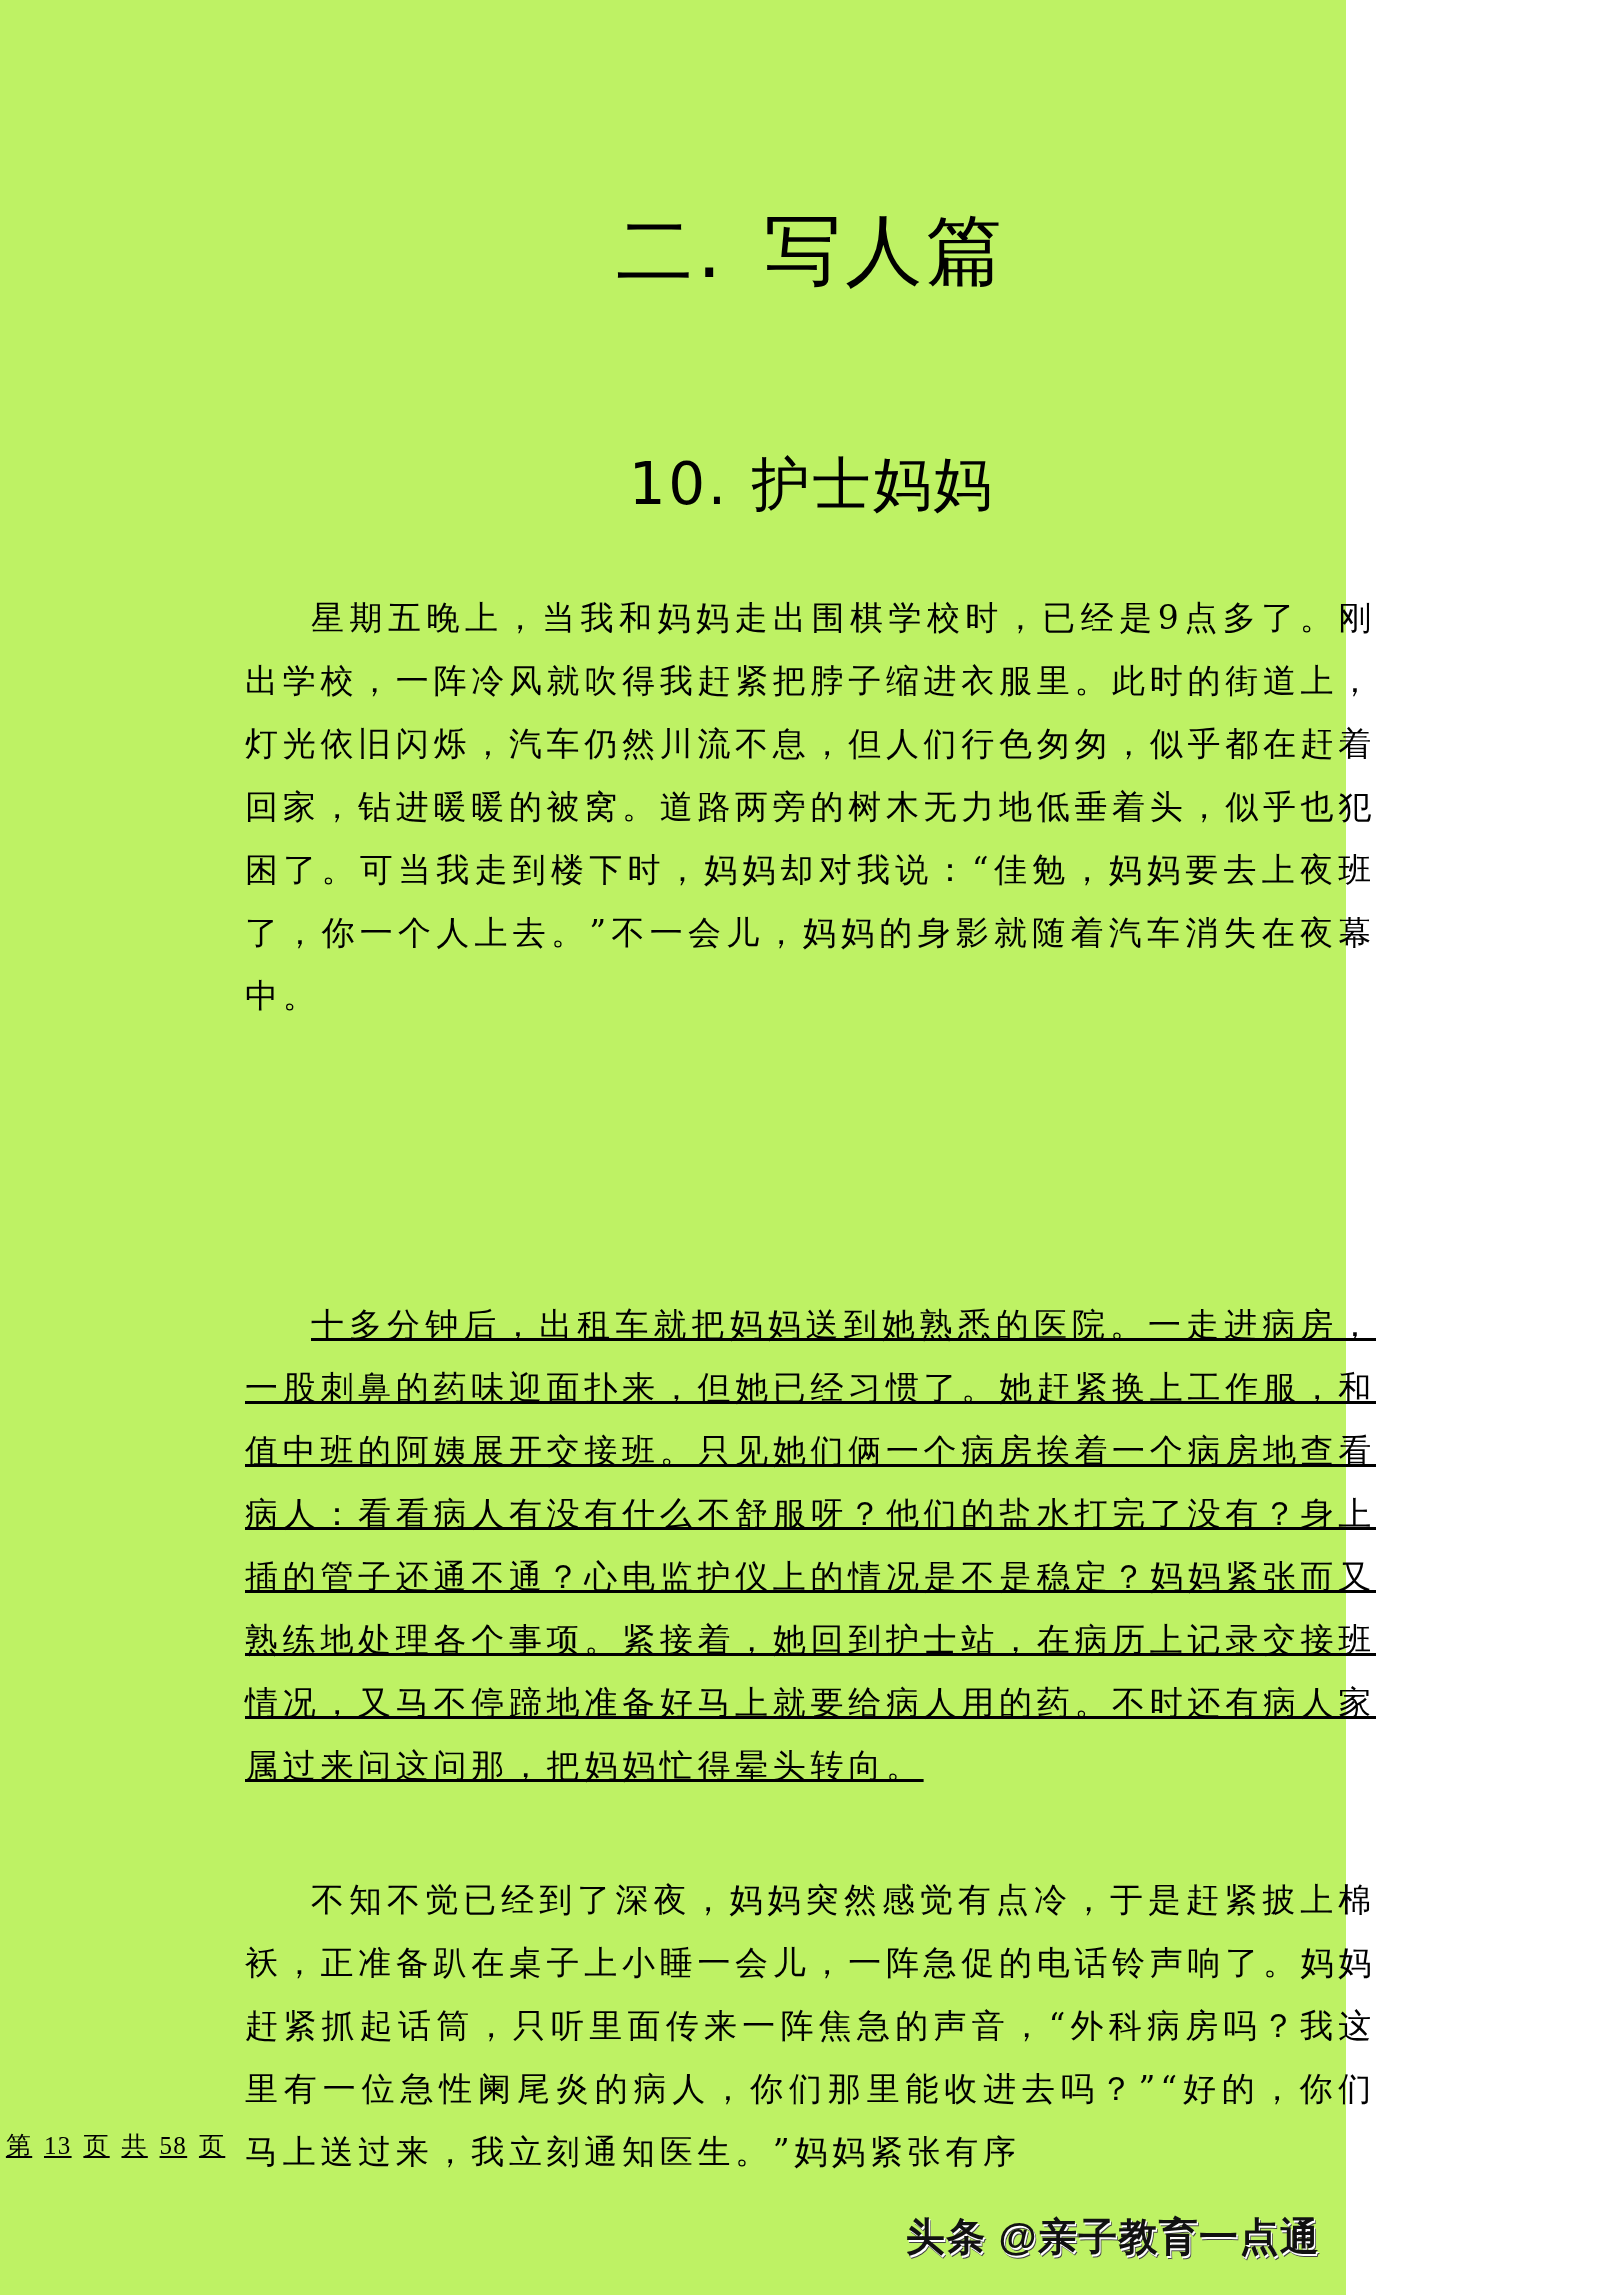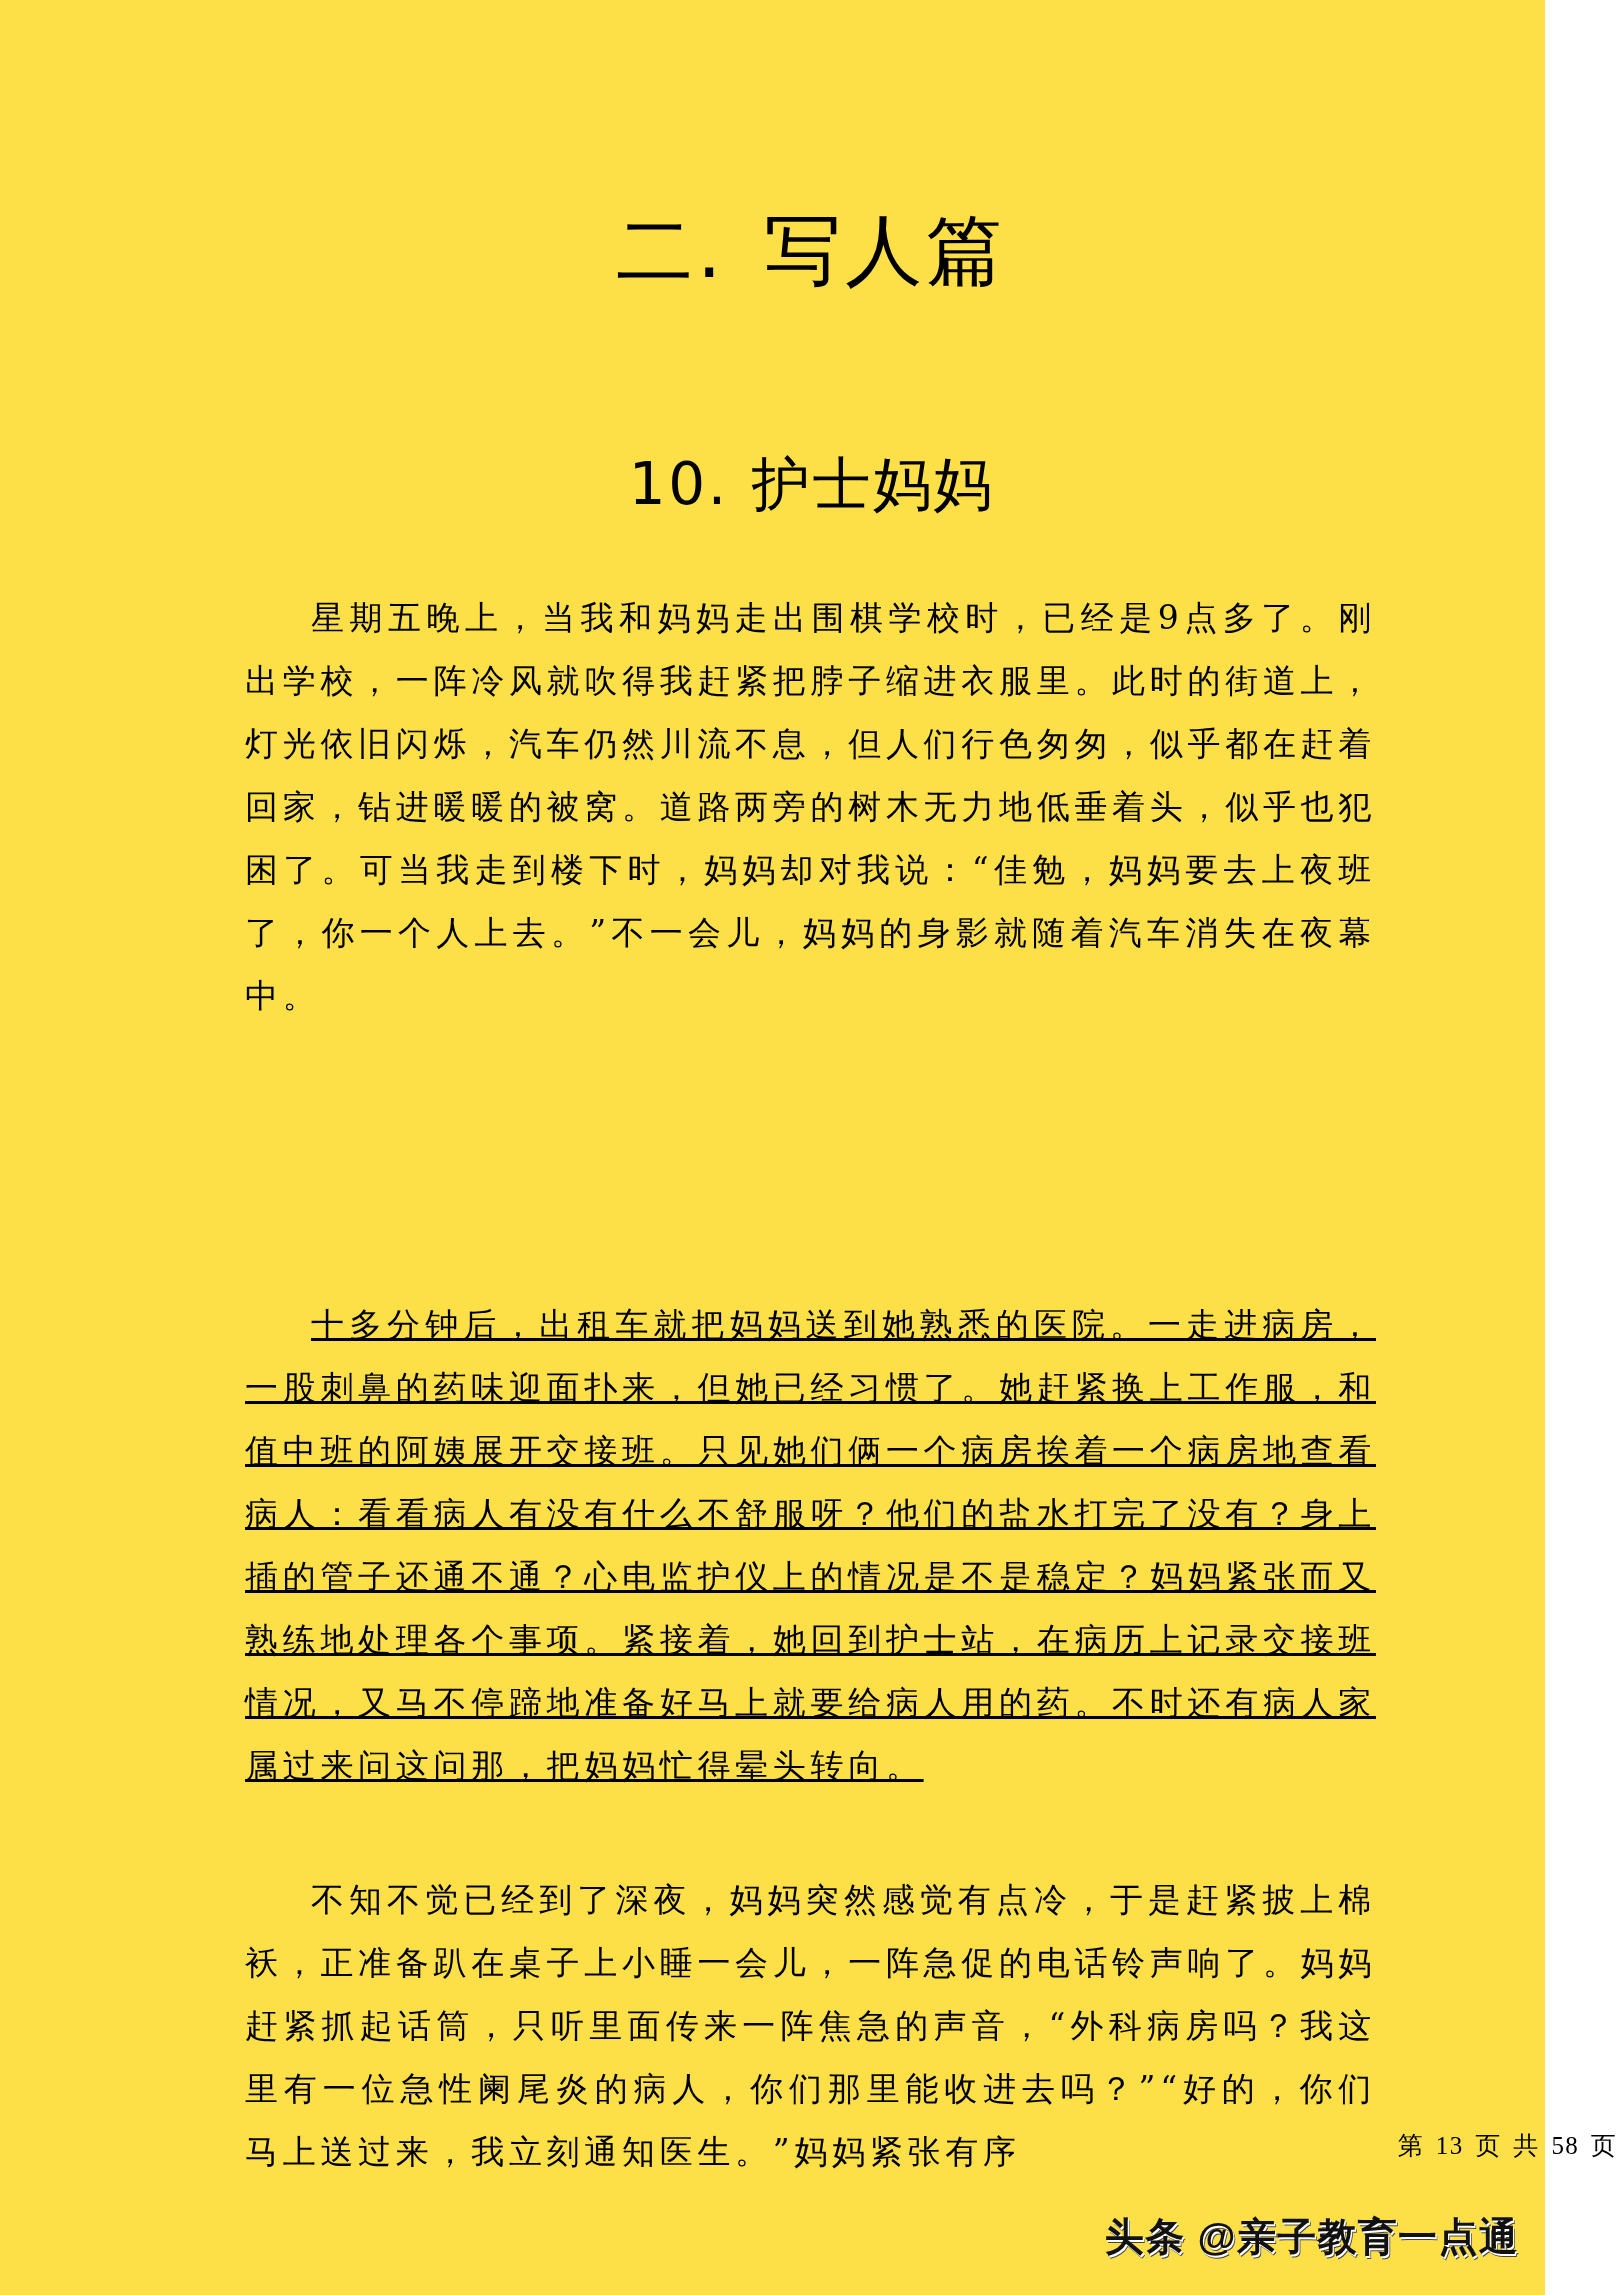--- a/index.html
+++ b/index.html
@@ -1,35 +1,35 @@
 <!DOCTYPE html>
 <html style="font-size:10.5px"><head>
 <meta charset="utf-8">
 <style>
   html, body { margin: 0; padding: 0; background: #ffffff; }
   body { width: 1623px; height: 2295px; position: relative; overflow: hidden;
          font-family: "DejaVu Serif", "Liberation Serif", serif; color: #000; }
-  .page { position: absolute; left: 0; top: 0; width: 1545px; height: 2295px; background: #fde047; }
+  .page { position: absolute; left: 0; top: 0; width: 1346px; height: 2295px; background: #bef264; }
   .section-title { position: absolute; left: 0; width: 1623px; top: 208px; text-align: center;
                    font-family: "DejaVu Sans", "Liberation Sans", sans-serif; font-size: 77px;
                    line-height: 85px; letter-spacing: 3.9px; padding-left: 0; }
   .section-title .num { margin-right: 39px; }
   .chapter-title { position: absolute; left: 0; width: 1623px; top: 450px; text-align: center;
                    font-family: "DejaVu Sans", "Liberation Sans", sans-serif; font-size: 58px;
                    line-height: 68px; letter-spacing: 2.6px; }
   .chapter-title .num { margin-right: 23px; }
   .para { position: absolute; left: 245px; width: 1131px; font-size: 33px; line-height: 63px;
           letter-spacing: 4.7px; text-indent: 2em; text-align: justify; word-break: break-all; margin: 0; }
   .p1 { top: 586px; }
   .p2 { top: 1036px; }
   .p3 { top: 1293px; text-decoration: underline; }
   .p4 { top: 1868px; }
-  .footer { position: absolute; left: 0; width: 1623px; top: 2131px; text-align: right;
+  .footer { position: absolute; left: 0; width: 1623px; top: 2131px; text-align: left;
             font-family: "Liberation Serif", "DejaVu Serif", serif; font-size: 25px; line-height: 30px;
-            letter-spacing: 1.3px; }
+            letter-spacing: 1.3px; text-decoration: underline; }
   .footer span { margin: 0 5.9px; }
   .watermark { position: absolute; right: 26px; top: 2211px; font-family: Liberation Sans, sans-serif;
                font-size: 39px; line-height: 52px; color: #111; letter-spacing: 1.3px;
                text-shadow: 1.3px 2px 0 #ffffff, 2px 2.6px 0 #444; font-weight: bold; }
 </style>
 </head>
 <body>
 
 <div class="page">
 

